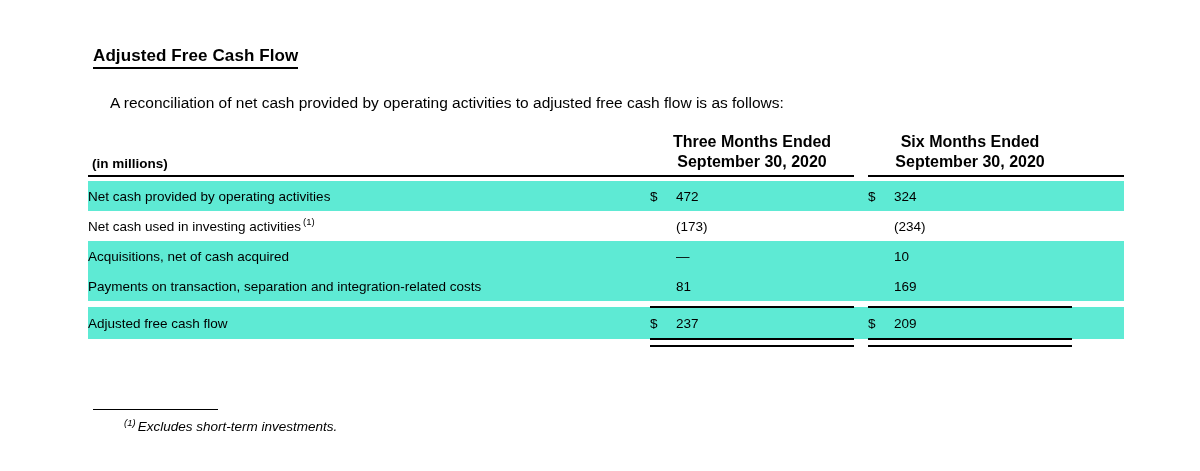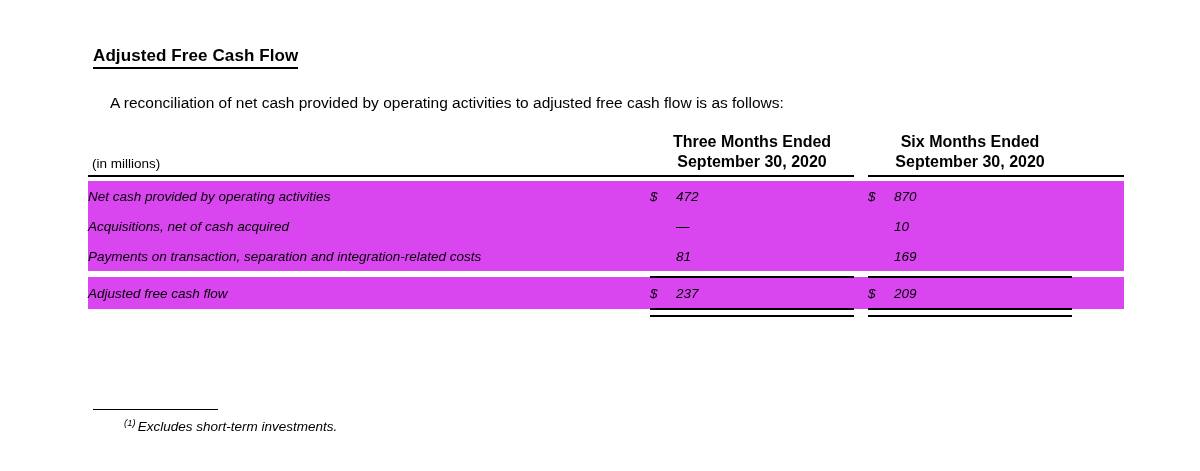--- a/index.html
+++ b/index.html
@@ -63,21 +63,21 @@
   table.fin col.c-cur1    { width: 26px;  }
   table.fin col.c-val1    { width: 178px; }
   table.fin col.c-gap2    { width: 14px;  }
   table.fin col.c-cur2    { width: 26px;  }
   table.fin col.c-val2    { width: 178px; }
   table.fin col.c-pad     { width: 52px;  }
 
   
   thead th {
     padding: 0;
-    font-weight: normal;
+    font-weight: bold;
     vertical-align: bottom;
   }
   .hdr-label {
     text-align: left;
     font-size: 13.5px;
     padding-bottom: 4px;
     padding-left: 4px;
   }
   .hdr-group {
     text-align: center;
@@ -94,21 +94,21 @@
   }
   .rule-on { border-top: 2.5px solid #000; }
   .rule-off { border-top: none; }
 
   
   tbody tr.data-row td {
     height: 30px;
     padding: 0;
     vertical-align: middle;
   }
-  tbody tr.shade td { background: #d946ef; font-style: italic; }
+  tbody tr.shade td { background: #5eead4; }
   td.lbl {
     text-align: left;
     padding-left: 4px;
     font-size: 13.5px;
     white-space: nowrap;
   }
   td.cur {
     text-align: left;
     font-size: 13.5px;
     padding-left: 2px;
@@ -212,24 +212,34 @@
 
       <tbody>
 
         <tr class="data-row shade">
           <td class="lbl">Net cash provided by operating activities</td>
           <td></td>
           <td class="cur">$</td>
           <td class="val">472</td>
           <td></td>
           <td class="cur">$</td>
-          <td class="val">870</td>
-          <td></td>
-        </tr>
-
+          <td class="val">324</td>
+          <td></td>
+        </tr>
+
+        <tr class="data-row">
+          <td class="lbl"><span>Net cash used in investing activities</span><sup class="fn">(1)</sup></td>
+          <td></td>
+          <td class="cur"></td>
+          <td class="val">(173)</td>
+          <td></td>
+          <td class="cur"></td>
+          <td class="val">(234)</td>
+          <td></td>
+        </tr>
 
         <tr class="data-row shade">
           <td class="lbl">Acquisitions, net of cash acquired</td>
           <td></td>
           <td class="cur"></td>
           <td class="val">—</td>
           <td></td>
           <td class="cur"></td>
           <td class="val">10</td>
           <td></td>

